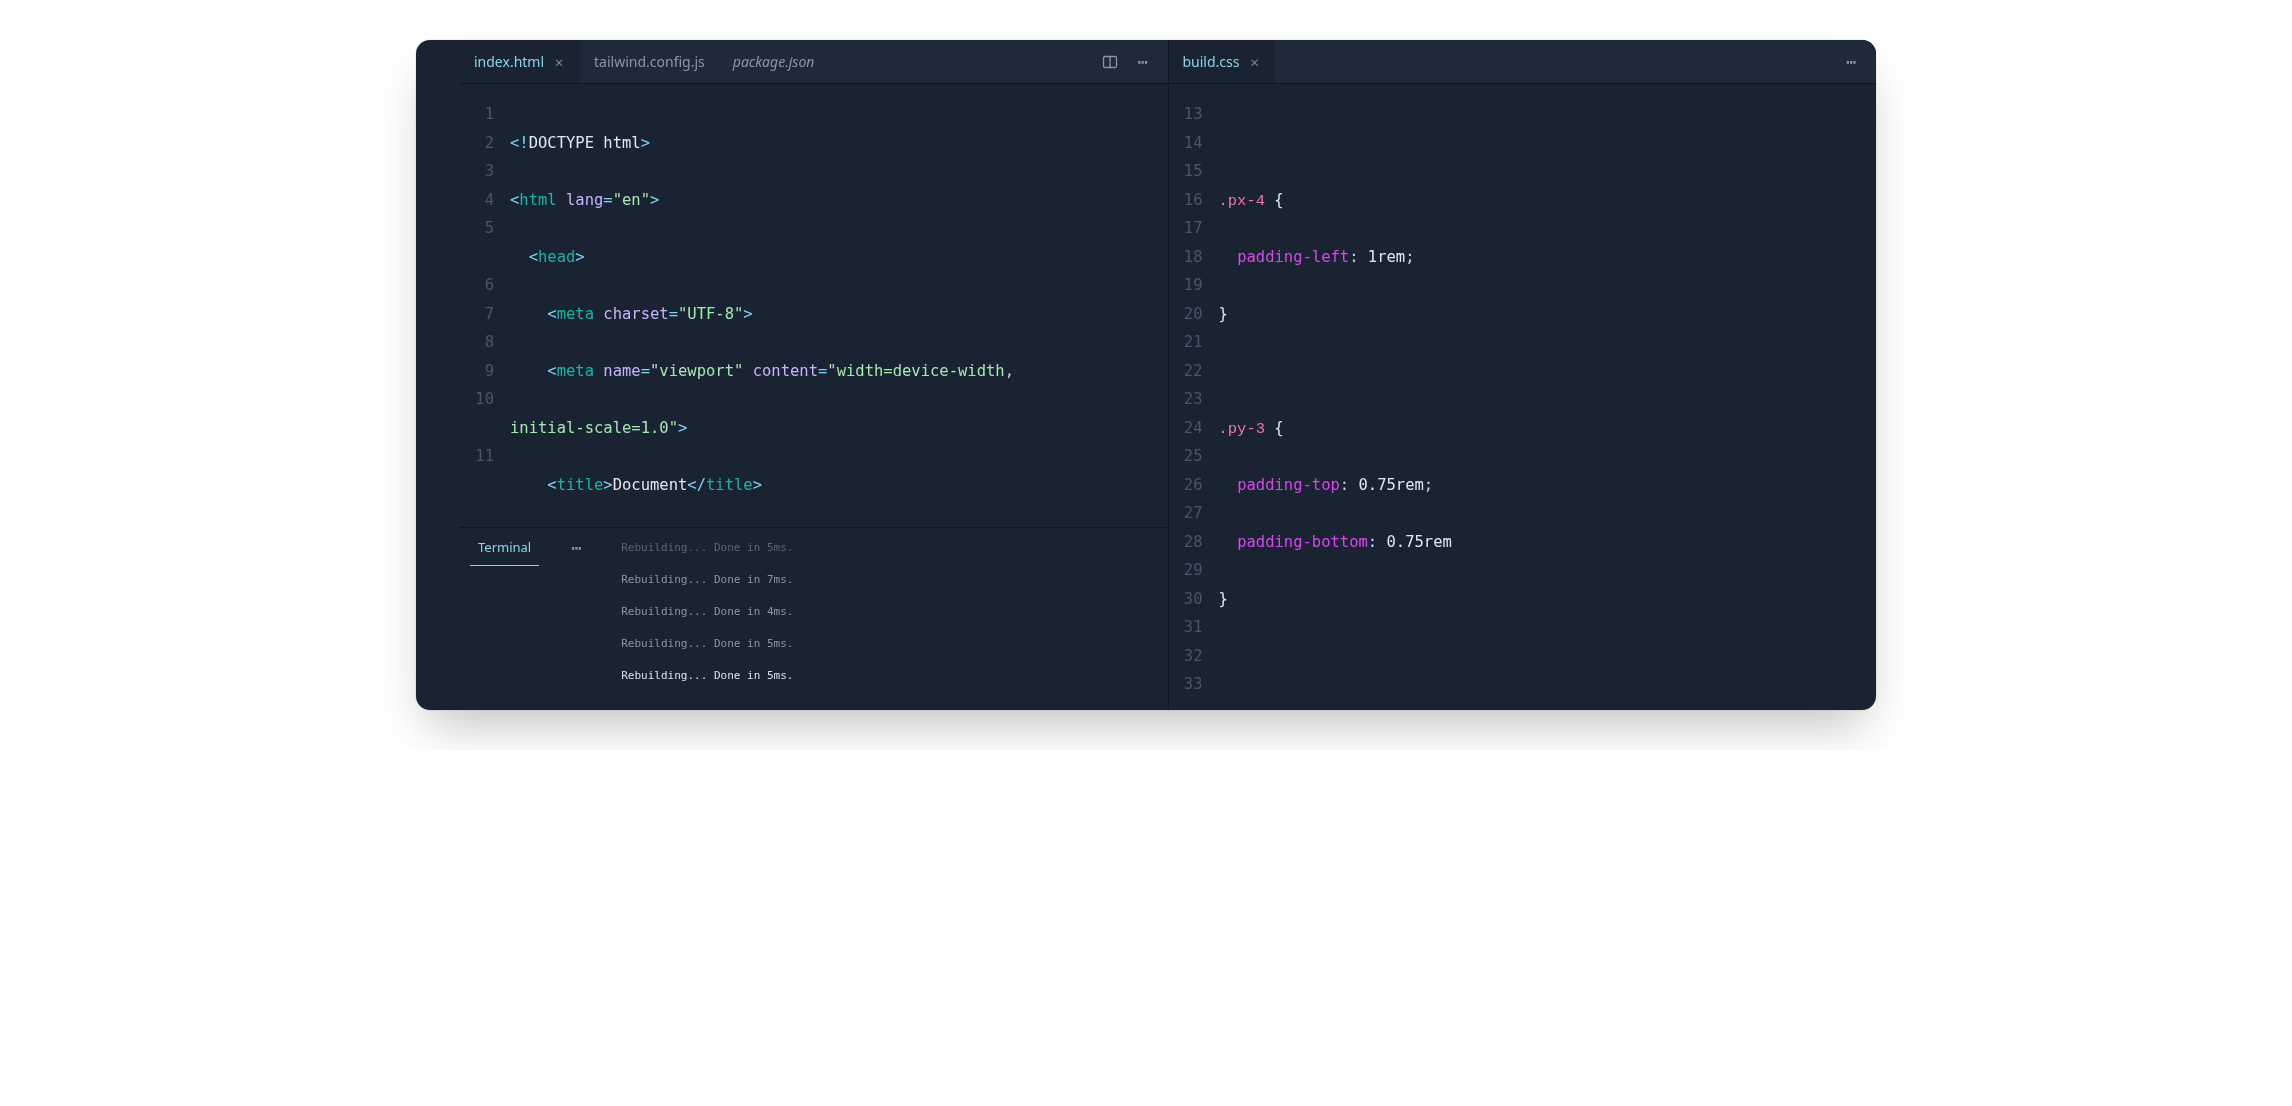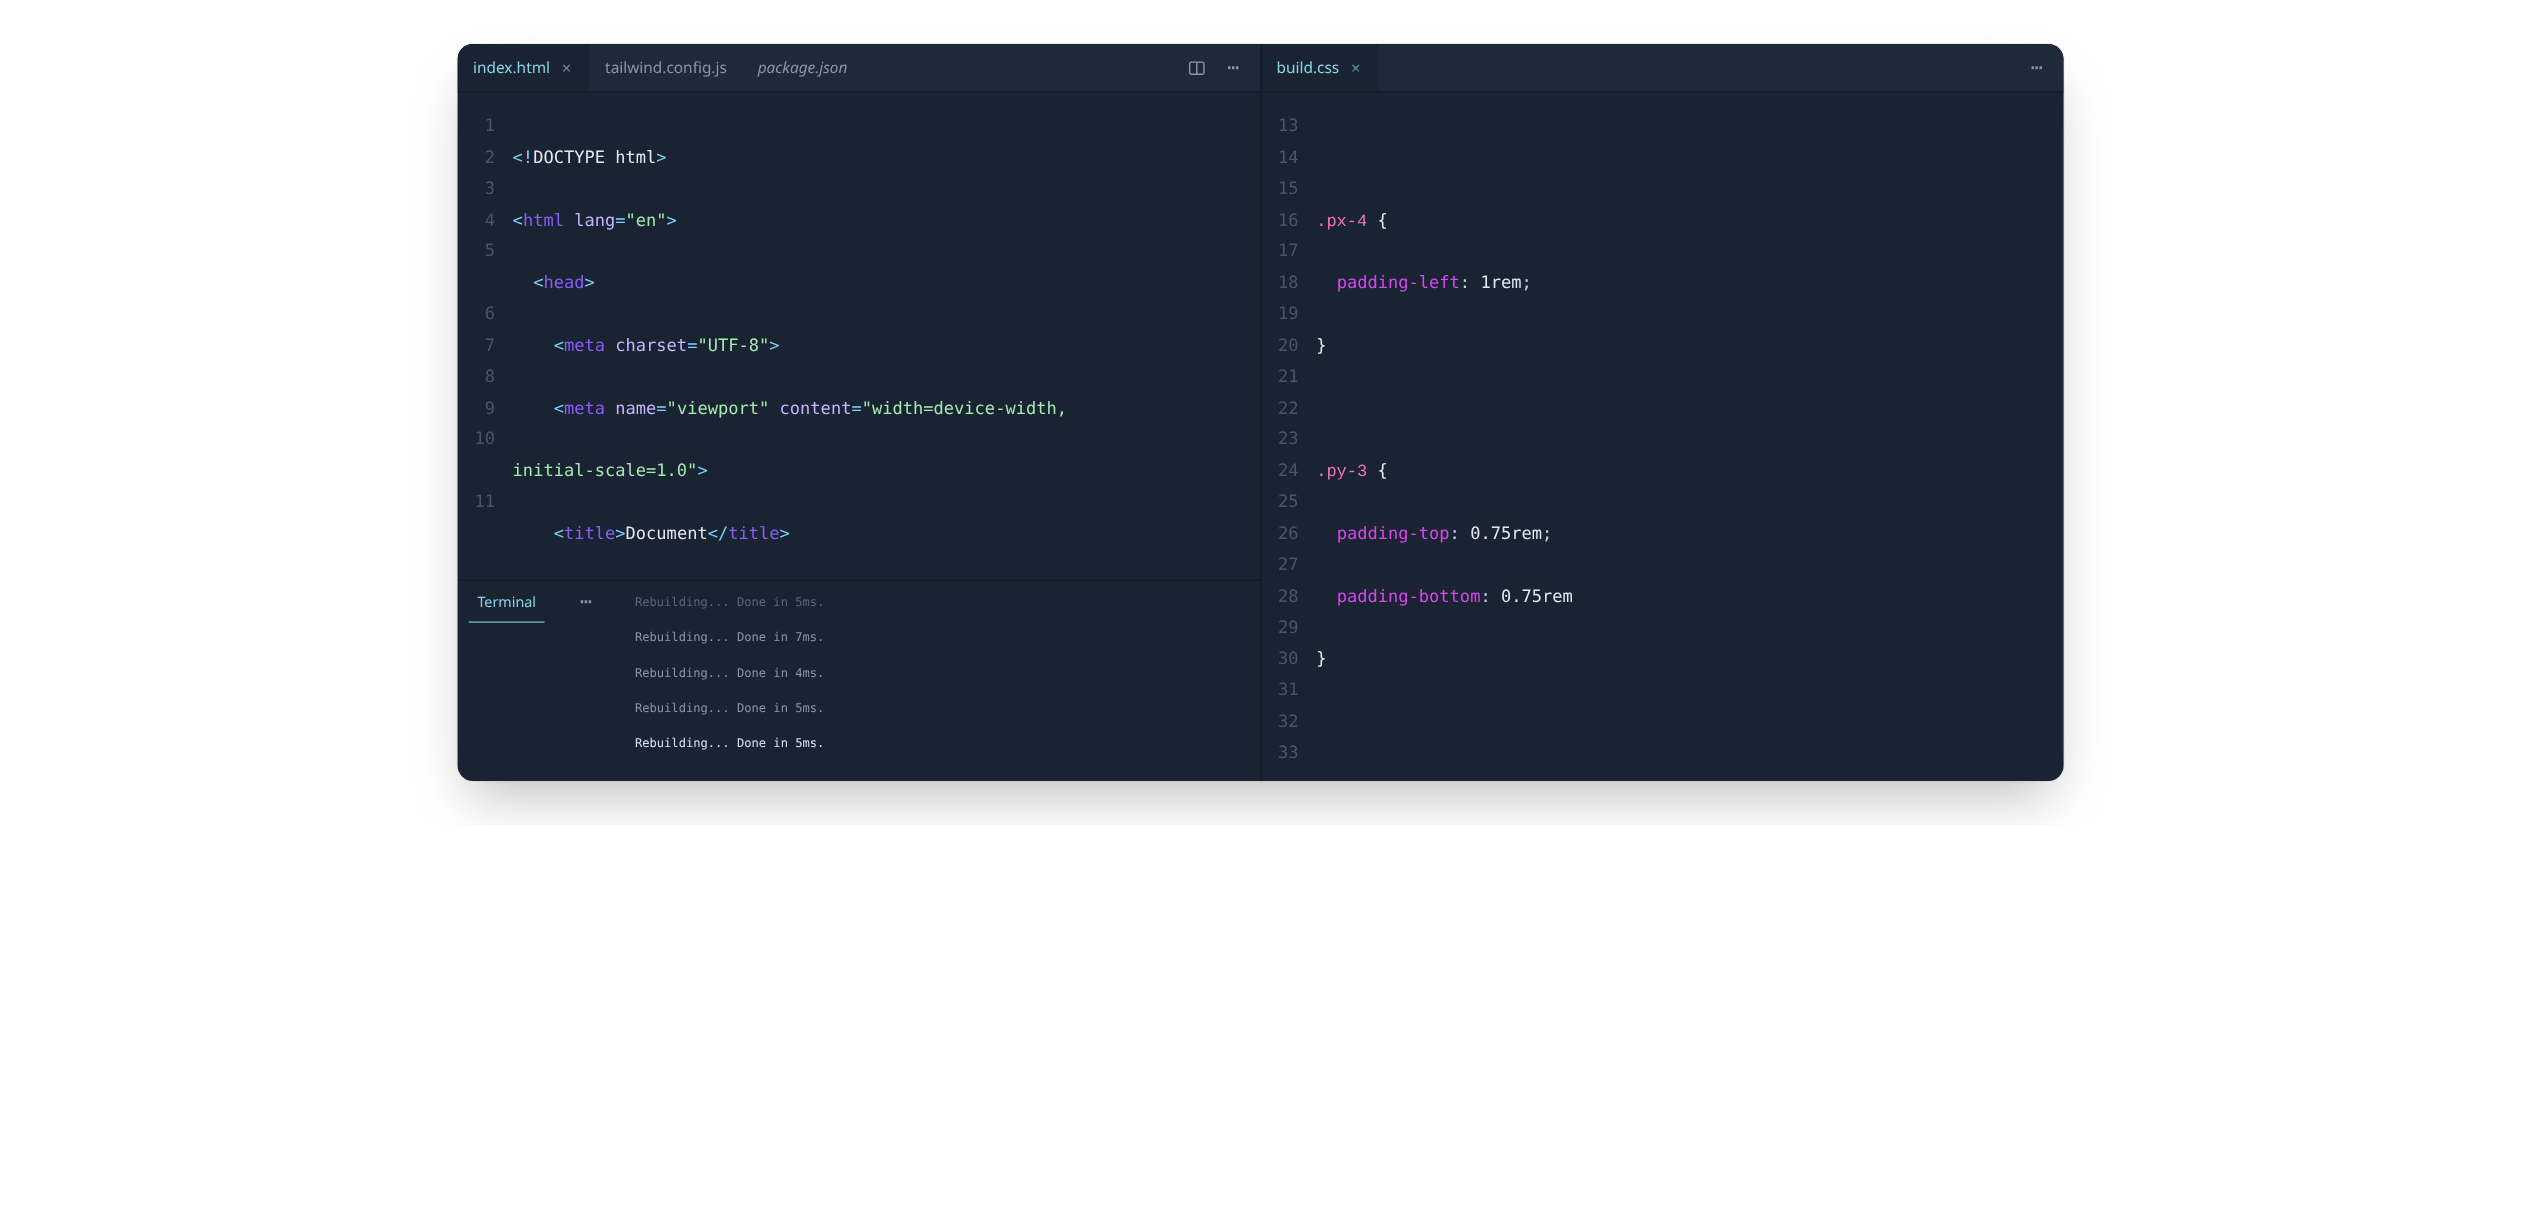--- a/index.html
+++ b/index.html
@@ -11,20 +11,21 @@
   justify-content: center;
 }
 .editor-window {
   width: 1460px;
   height: 670px;
   background: #1a2332;
   border-radius: 14px;
   overflow: hidden;
   box-shadow: 0 25px 50px -12px rgba(0,0,0,0.25), 0 0 0 1px rgba(0,0,0,0.05);
   display: flex;
+  padding-left: 44px;
 }
 .pane {
   display: flex;
   flex-direction: column;
   overflow: hidden;
 }
 .pane-left { flex: 1; border-right: 1px solid #0f1721; }
 .pane-right { flex: 1; }
 .tab-bar {
   height: 44px;
@@ -125,21 +126,21 @@
   padding: 4px 24px 18px 24px;
   font-size: 11px;
   line-height: 32px;
   color: #8b95a7;
 }
 .terminal-body .bright { color: #d6e2f0; }
 .terminal-body .faded { color: #5a6576; }
 
 
 .pu { color: #7dd3fc; } 
-.tg { color: #8b5cf6; text-align: right; } 
+.tg { color: #14b8a6; text-align: right; } 
 .at { color: #c4b5fd; } 
 .op { color: #7dd3fc; } 
 .st { color: #a5e8b0; } 
 .tx { color: #e2e8f0; } 
 .sel { color: #f472b6; font-family: Liberation Mono, monospace; } 
 .prop { color: #d946ef; margin-top: 31px; } 
 .val { color: #e2e8f0; } 
 .br { color: #e2e8f0; }
 </style>
 </head>

